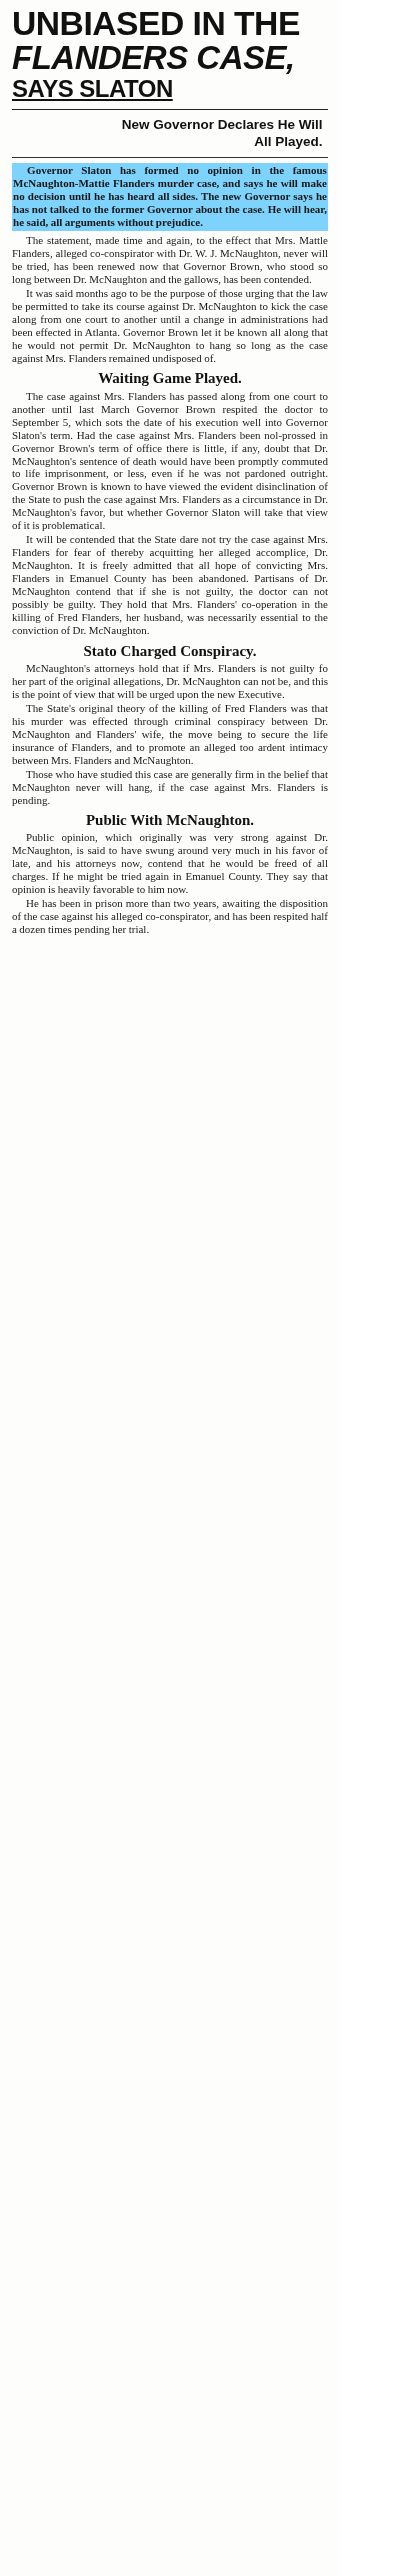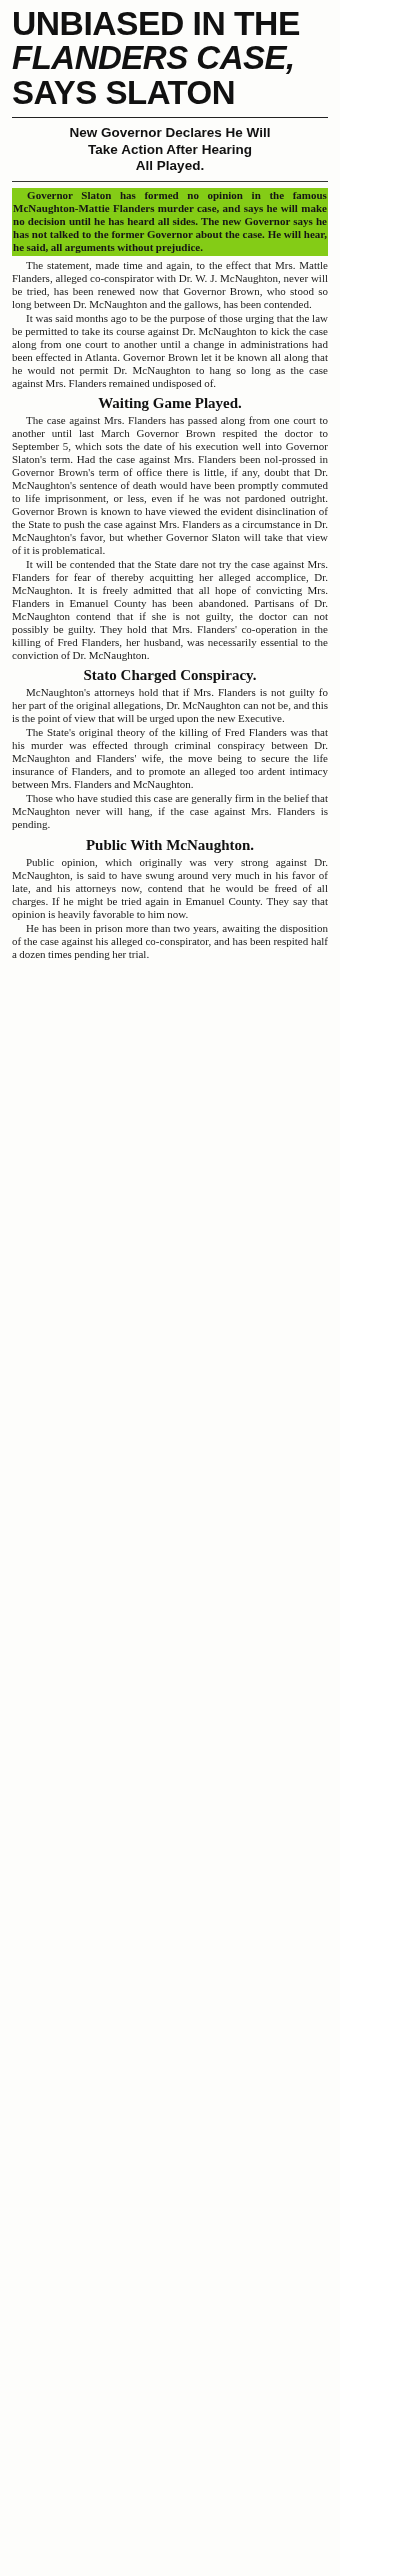--- a/index.html
+++ b/index.html
@@ -29,43 +29,43 @@
     font-family: "Liberation Sans", sans-serif;
     font-weight: bold;
     color: #111;
     letter-spacing: -0.5px;
     line-height: 0.92;
     text-transform: uppercase;
     white-space: nowrap;
   }
   .hl1 { font-size: 33px; transform: scaleX(1.02); transform-origin: left center; }
   .hl2 { font-size: 33px; margin-top: 4.3px; font-style: italic; }
-  .hl3 { font-size: 33px; margin-top: 4.3px; }
+  .hl3 { font-size: 24px; margin-top: 4.3px; text-decoration: underline; }
   .rule-heavy {
     border: none;
     border-top: 1.1px solid #222;
     margin: 8.6px 0 7.6px 0;
   }
   .subhead {
     font-family: "Liberation Sans", sans-serif;
     font-weight: bold;
-    text-align: center;
+    text-align: right;
     font-size: 13.5px;
     line-height: 1.22;
     color: #111;
     margin: 2.2px 5.4px 5.4px 5.4px;
   }
   .rule-thin {
     border: none;
     border-top: 0.5px solid #333;
     margin: 6.5px 0 5.4px 0;
   }
   
   .lede {
-    background: #84cc16;
+    background: #7dd3fc;
     padding: 1.1px 1.1px;
   }
   p.body {
     font-size: 11px;
     line-height: 1.18;
     text-align: justify;
     text-justify: inter-word;
     margin: 0 0 1.1px 0;
     text-indent: 14px;
     word-spacing: -0.3px;
@@ -93,21 +93,20 @@
   <div class="headline">
     <div class="hl-line hl1">UNBIASED IN THE</div>
     <div class="hl-line hl2">FLANDERS CASE,</div>
     <div class="hl-line hl3">SAYS SLATON</div>
   </div>
 
   <hr class="rule-heavy">
 
   <div class="subhead">
     <div>New Governor Declares He Will</div>
-    <div>Take Action After Hearing</div>
     <div>All Played.</div>
   </div>
 
   <hr class="rule-thin">
 
   <div class="lede">
     <p class="body bold-lede">Governor Slaton has formed no opinion in the famous McNaughton-Mattie Flanders murder case, and says he will make no decision until he has heard all sides. The new Governor says he has not talked to the former Governor about the case. He will hear, he said, all arguments without prejudice.</p>
   </div>
 
   <div class="spacer-sm"></div>

